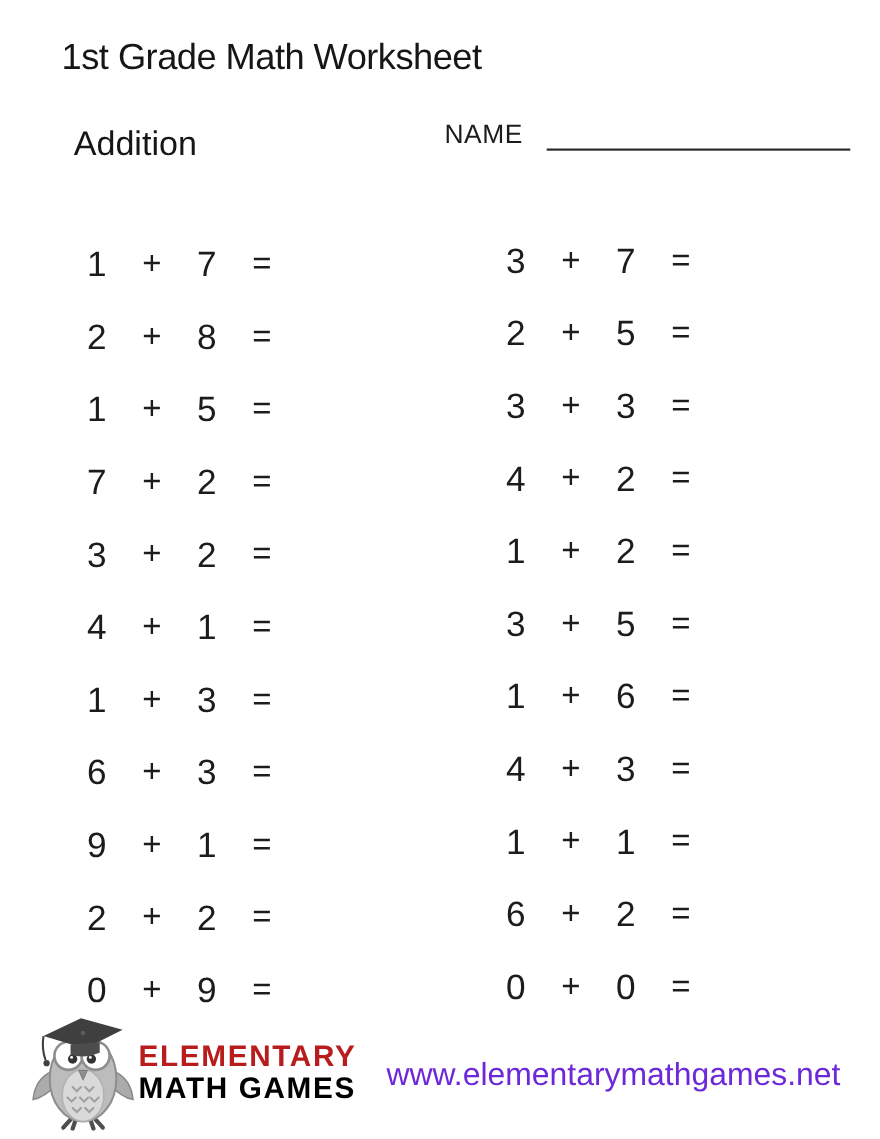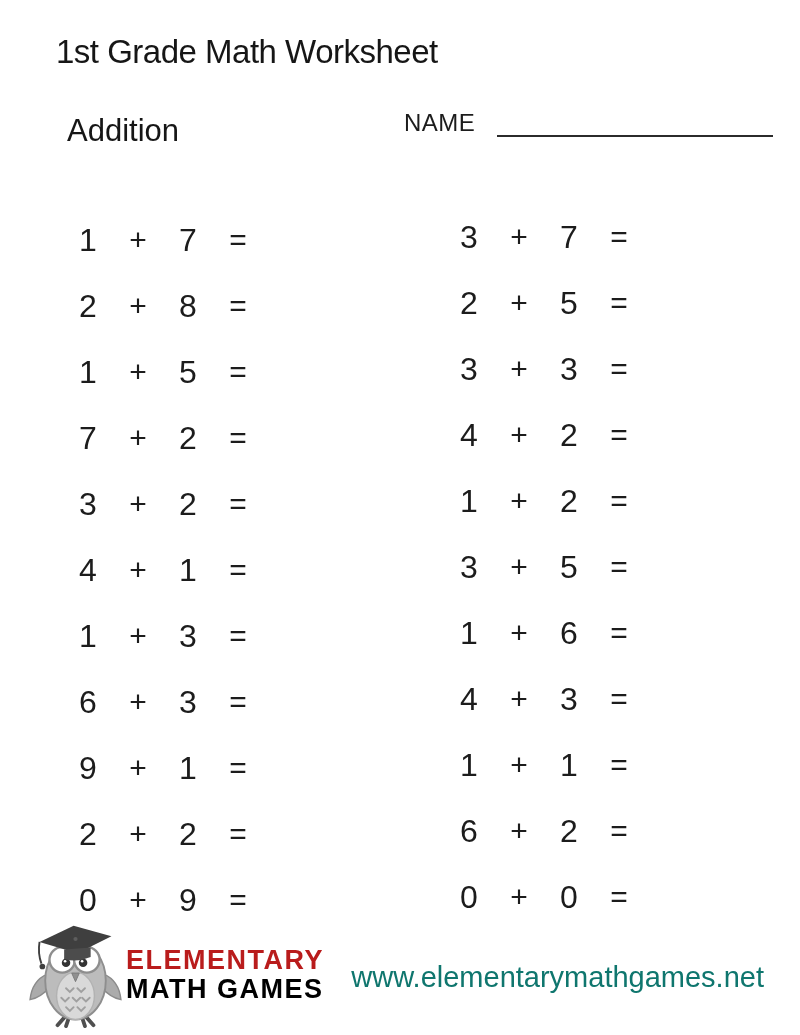--- a/index.html
+++ b/index.html
@@ -100,21 +100,21 @@
   .logo-line2 {
     font-size: 27px;
     letter-spacing: 1.5px;
     color: #000000;
   }
   .footer-url {
     position: absolute;
     right: 36px;
     top: 961px;
     font-size: 29px;
-    color: #0f766e;
+    color: #6d28d9;
   }
 </style>
 </head>
 <body>
 
 <div class="page">
 
   <h1 class="page-title">1st Grade Math Worksheet</h1>
 
   <h2 class="subtitle">Addition</h2>

